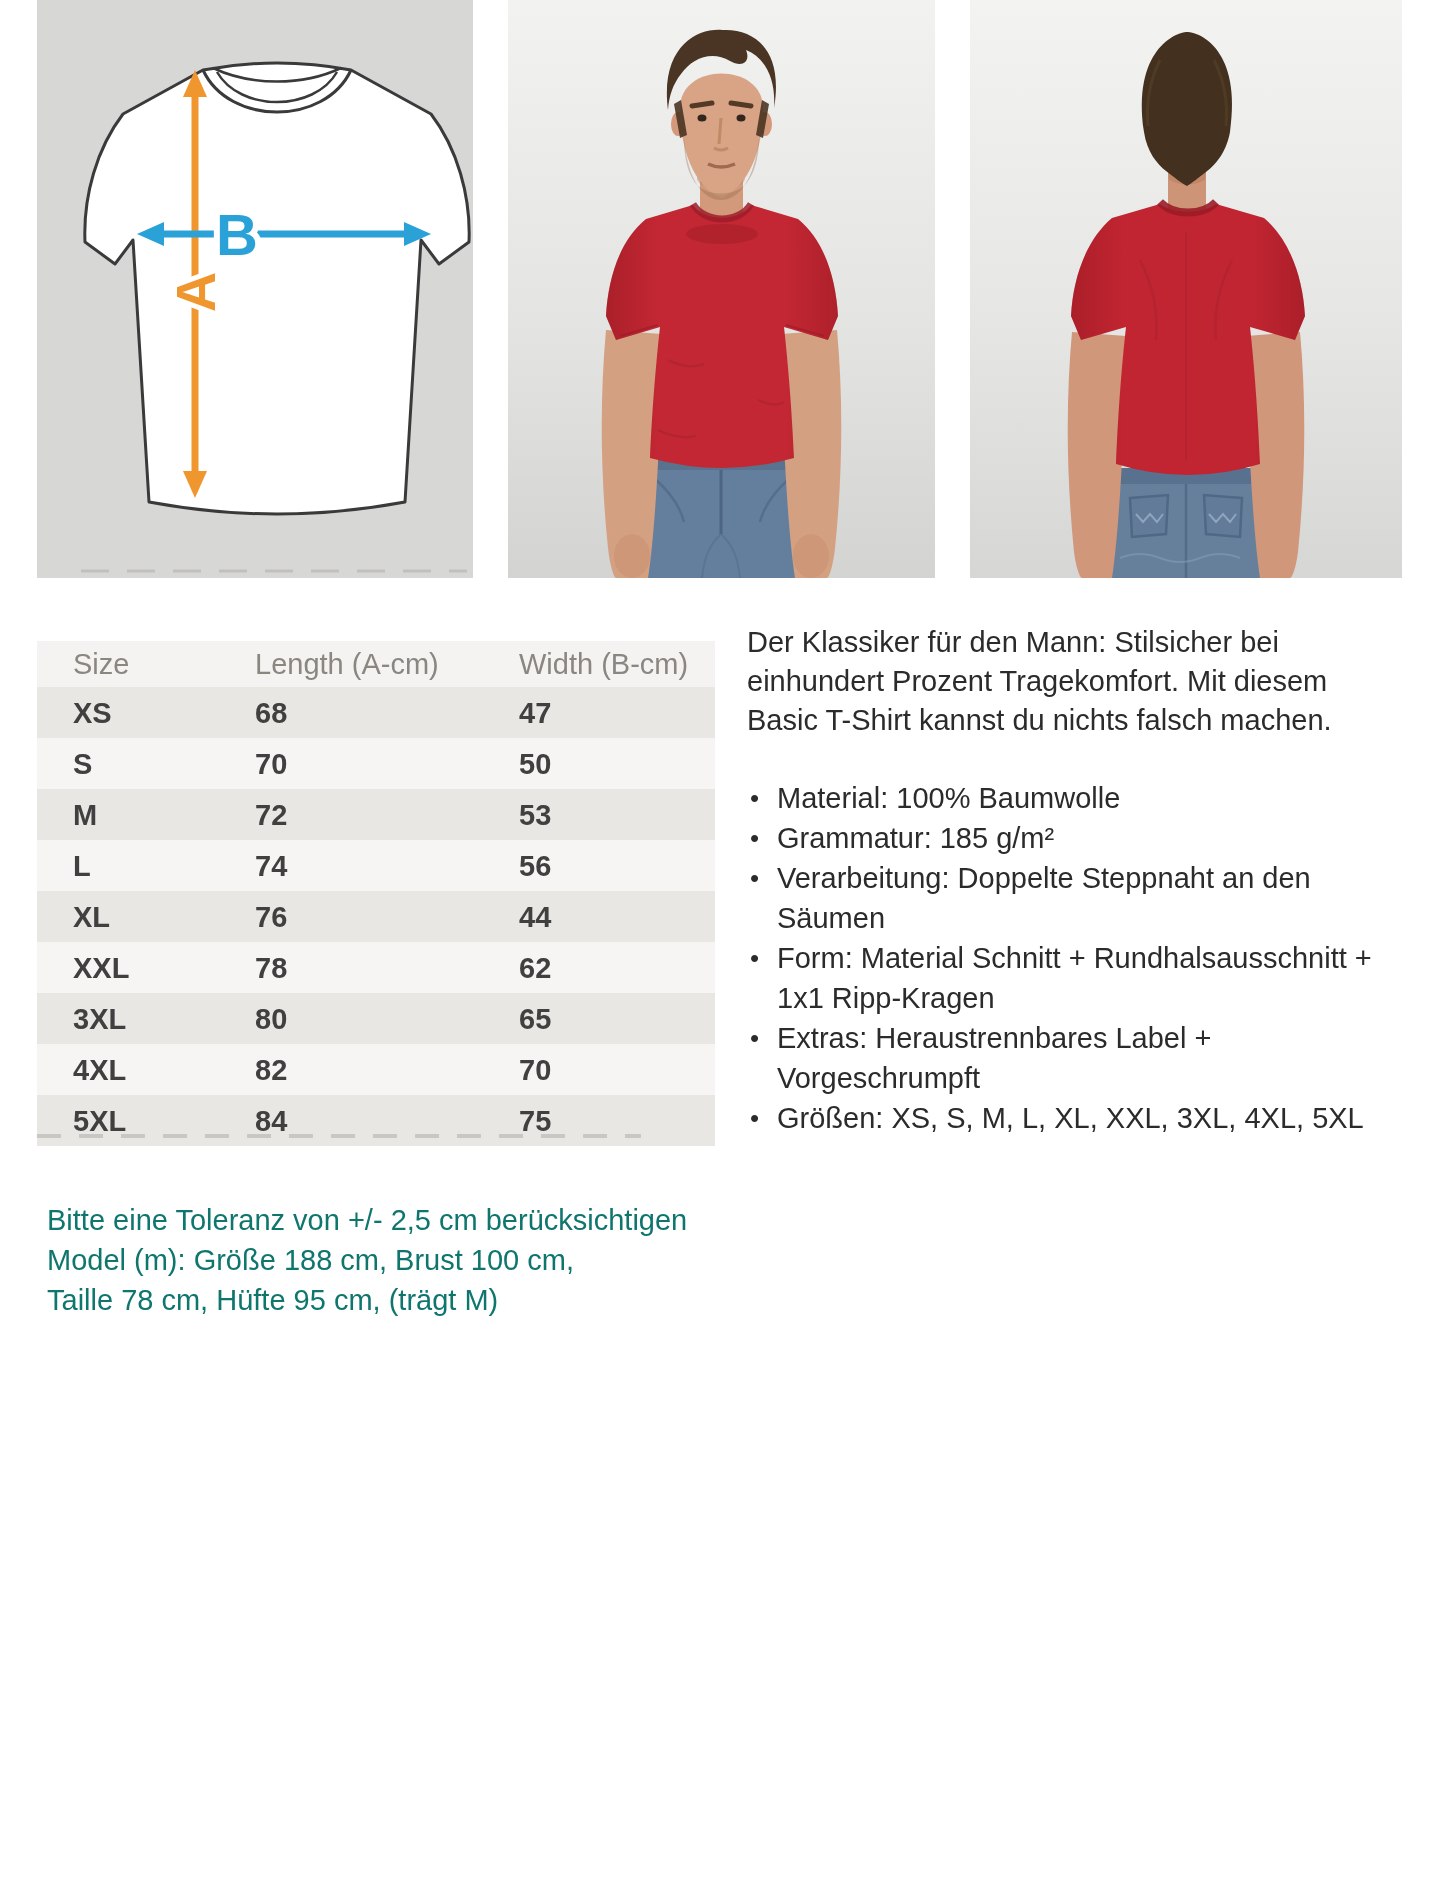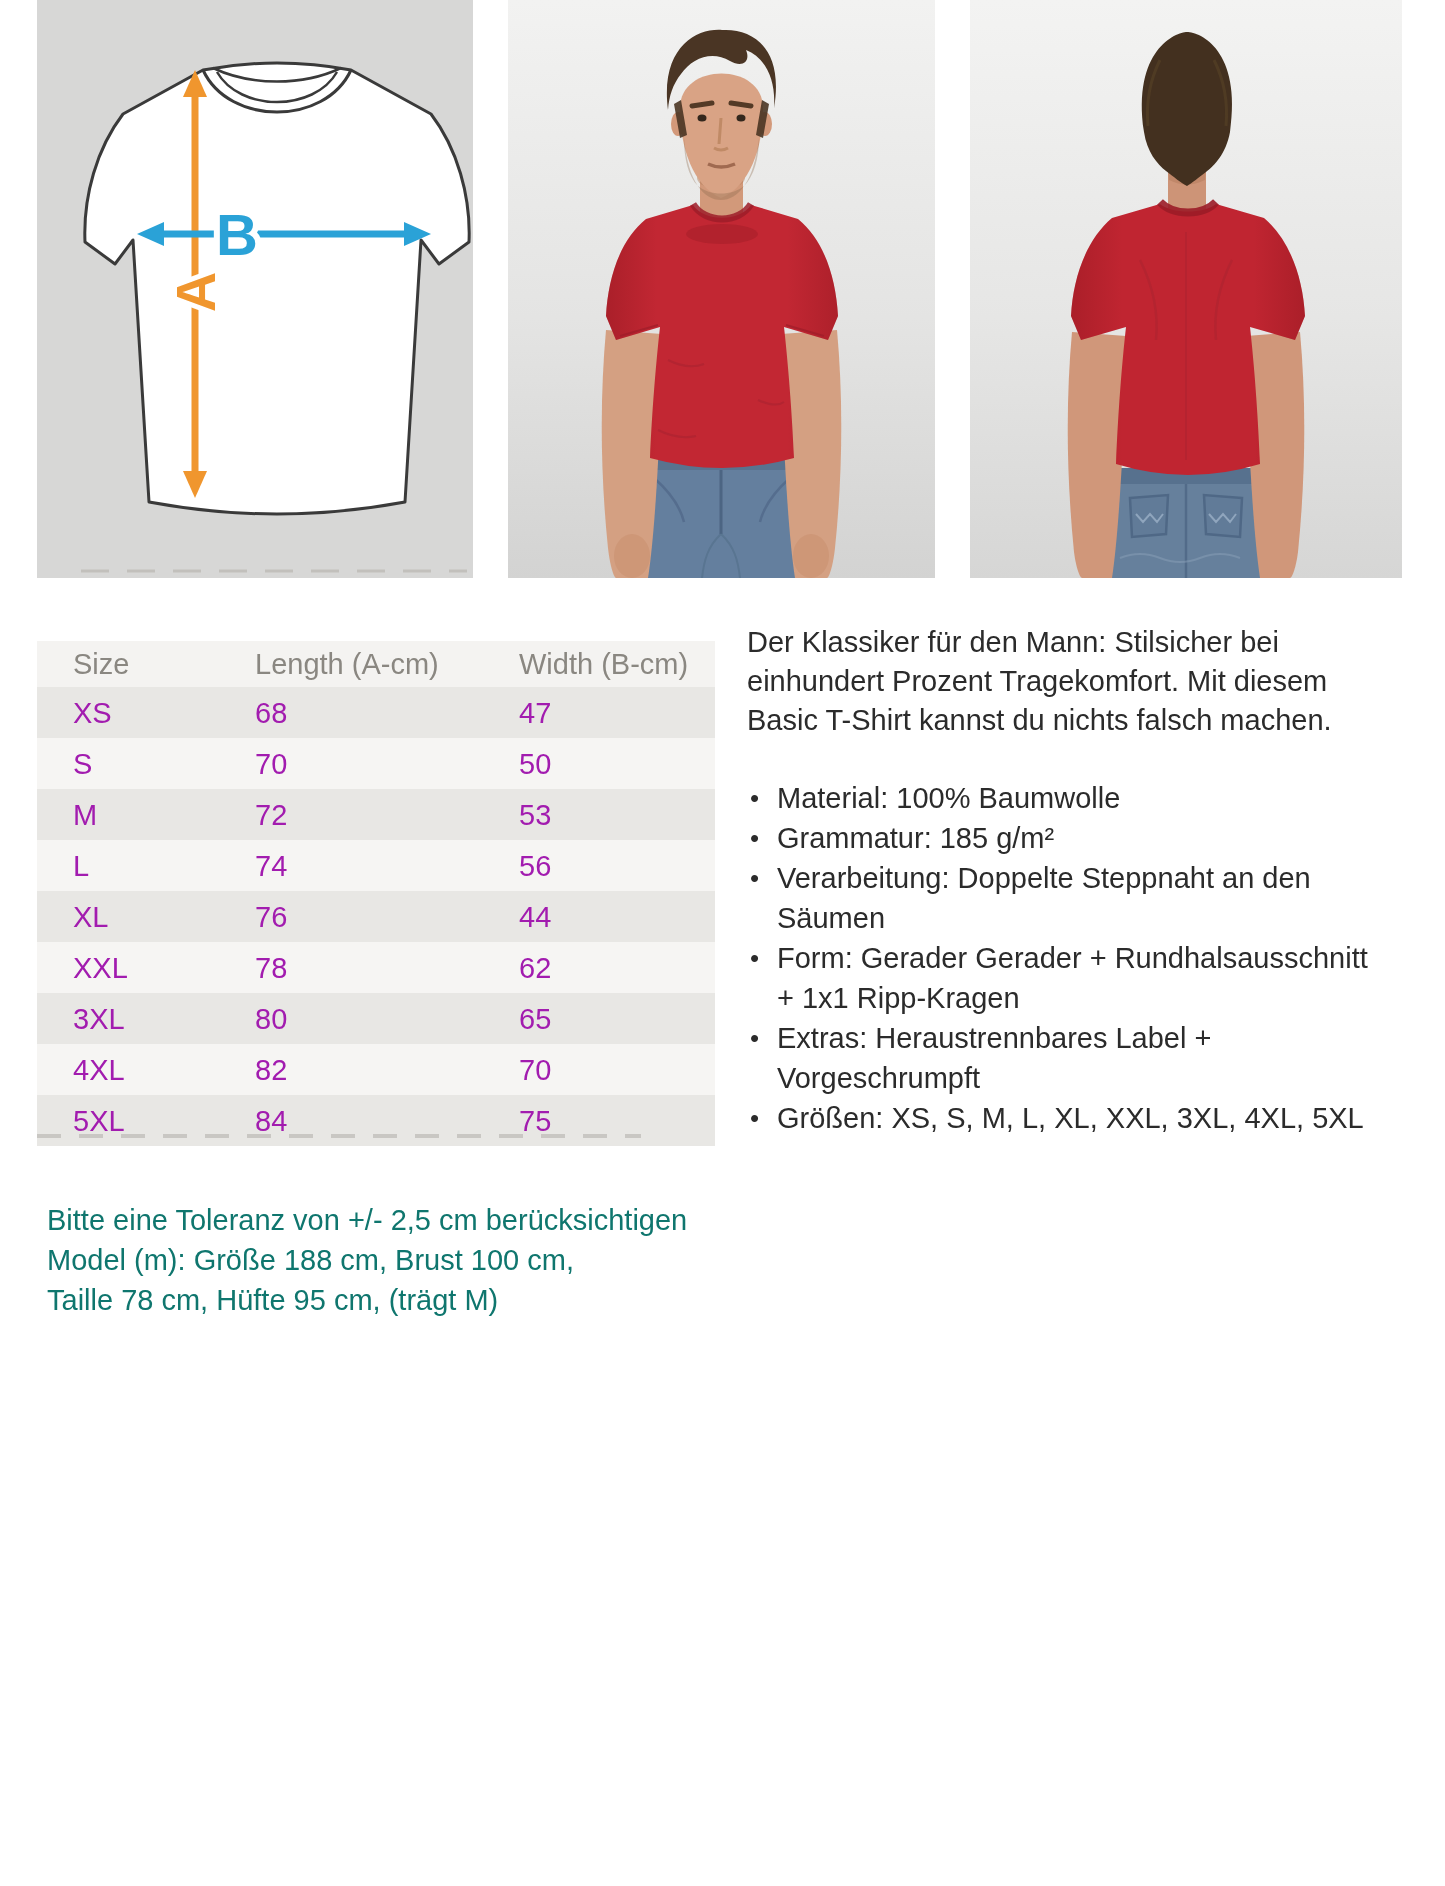--- a/index.html
+++ b/index.html
@@ -10,21 +10,21 @@
   }
   .panel { position:absolute; top:0; height:578px; }
   #panel-diagram { left:37px;  width:436px; background:#d7d7d6; }
   #panel-front   { left:508px; width:427px; }
   #panel-back    { left:970px; width:432px; }
   .panel svg { position:absolute; left:0; top:0; }
 
   
   .size-table { position:absolute; left:37px; top:641px; width:678px; font-size:29px; }
   .t-head { position:relative; height:46px; background:#f4f3f1; color:#8a8781; }
-  .t-row  { position:relative; height:51px; color:#a21caf; }
+  .t-row  { position:relative; height:51px; color:#404040;font-weight:bold; }
   .t-body .t-row:nth-child(odd)  { background:#e8e7e4; }
   .t-body .t-row:nth-child(even) { background:#f6f5f3; }
   .cell { position:absolute; top:50%; transform:translateY(-50%); white-space:nowrap; }
   .c1 { left:36px; } .c2 { left:218px; } .c3 { left:482px; }
 
   .dash-strip {
     position:absolute; height:4px;
     background:repeating-linear-gradient(90deg,#c9c7c3 0 24px, transparent 24px 42px);
   }
   #table-artifact { left:37px; top:1134px; width:604px; }
@@ -251,19 +251,19 @@
     <p class="tol">Bitte eine Toleranz von +/- 2,5 cm berücksichtigen</p>
     <p class="model"><b>Model (m):</b> <span>Größe 188 cm, Brust 100 cm, Taille 78 cm, Hüfte 95 cm, (trägt M)</span></p>
   </div>
 
   <div class="description">
     <p>Der Klassiker für den Mann: Stilsicher bei einhundert Prozent Tragekomfort. Mit diesem Basic T-Shirt kannst du nichts falsch machen.</p>
     <ul>
       <li><span class="dot">•</span><span>Material: 100% Baumwolle</span></li>
       <li><span class="dot">•</span><span>Grammatur: 185 g/m²</span></li>
       <li><span class="dot">•</span><span>Verarbeitung: Doppelte Steppnaht an den Säumen</span></li>
-      <li><span class="dot">•</span><span>Form: Gerader Gerader + Rundhalsausschnitt + 1x1 Ripp-Kragen</span></li>
+      <li><span class="dot">•</span><span>Form: Material Schnitt + Rundhalsausschnitt + 1x1 Ripp-Kragen</span></li>
       <li><span class="dot">•</span><span>Extras: Heraustrennbares Label + Vorgeschrumpft</span></li>
       <li><span class="dot">•</span><span>Größen: XS, S, M, L, XL, XXL, 3XL, 4XL, 5XL</span></li>
     </ul>
   </div>
 
 </div>
 
 </body></html>

